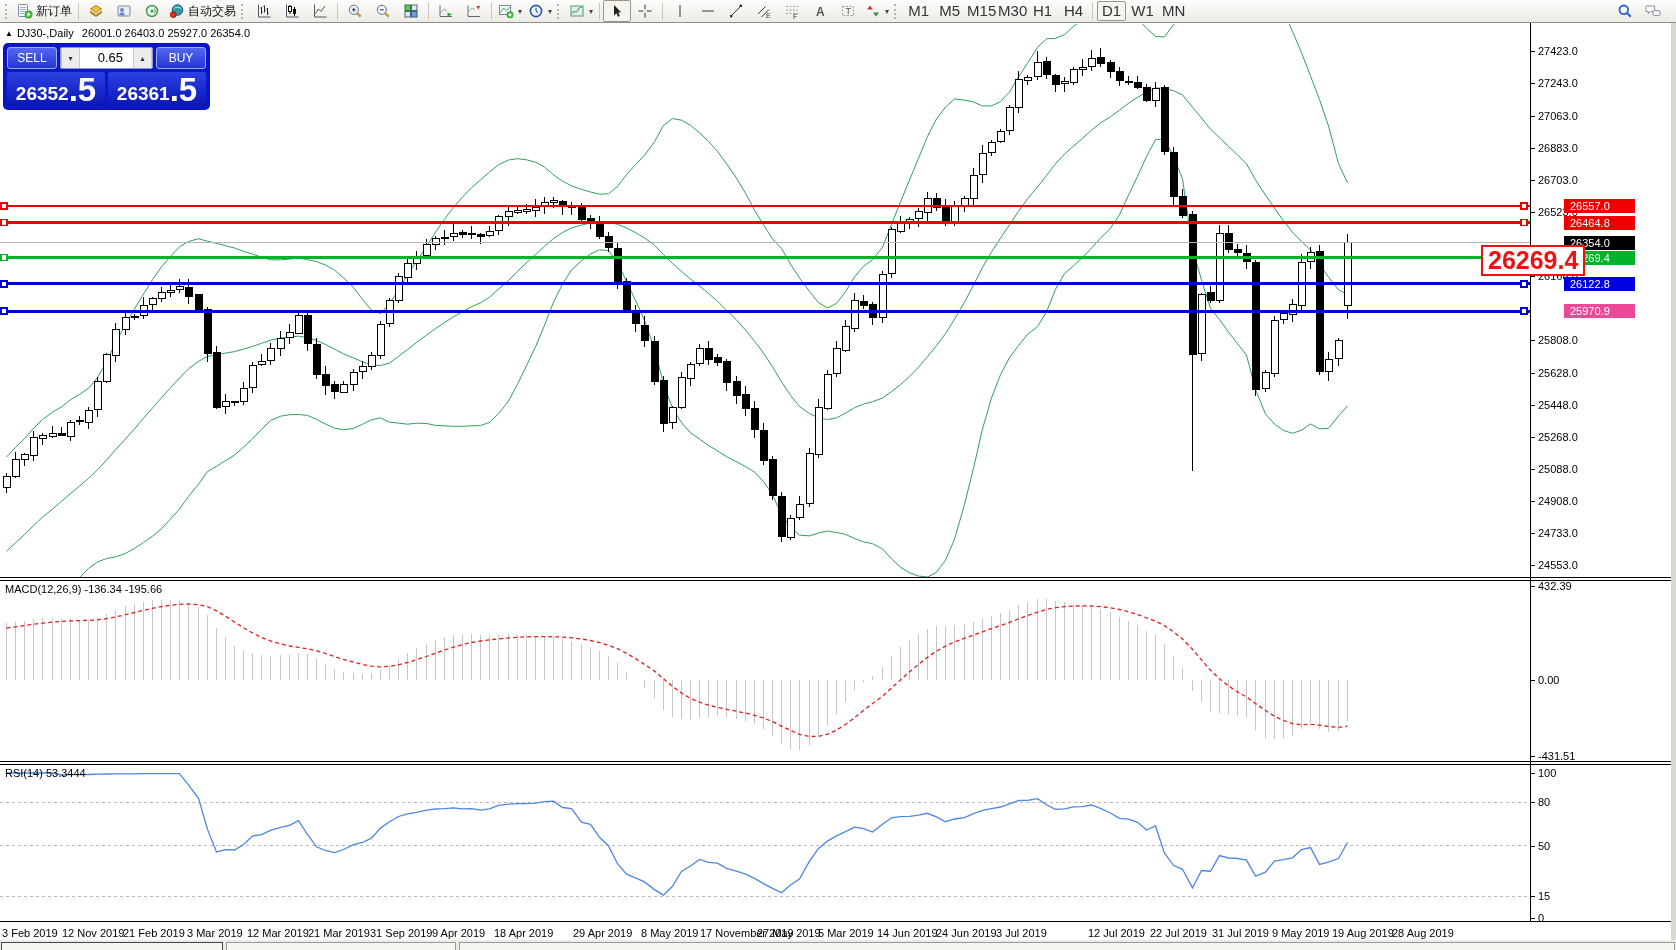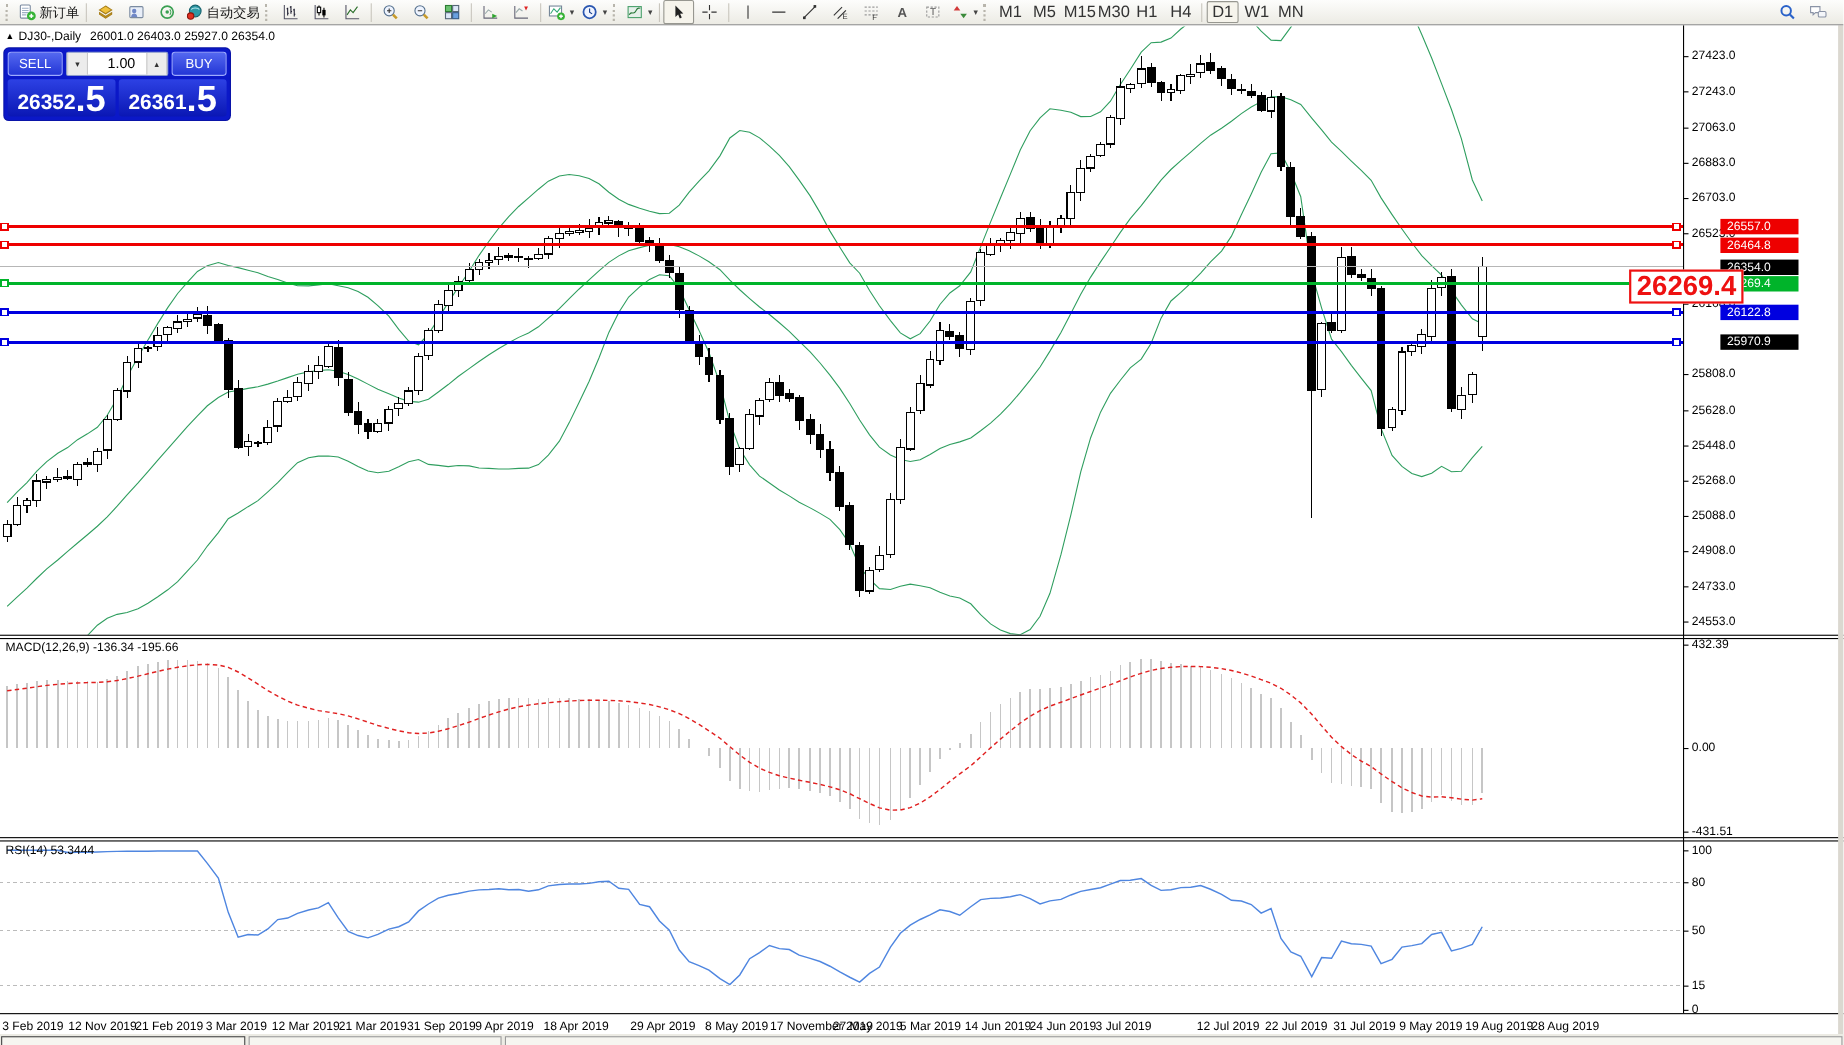--- a/index.html
+++ b/index.html
@@ -633,21 +633,21 @@
 
   <div class="ctitle">
     <span class="mk">▲</span><span>DJ30-,Daily</span><span class="num">26001.0 26403.0 25927.0 26354.0</span>
   </div>
 
   <div class="trade">
     <div class="trow1">
       <div class="tbtn">SELL</div>
       <div class="vol">
         <div class="vbtn">▾</div>
-        <div class="vval">1.00</div>
+        <div class="vval">0.65</div>
         <div class="vbtn">▴</div>
       </div>
       <div class="tbtn">BUY</div>
     </div>
     <div class="trow2">
       <div class="pricebox">
         <span class="pmain">26352</span>
         <span class="pfrac">.5</span>
       </div>
       <div class="pricebox">
@@ -691,21 +691,21 @@
       <div class="ptick" style="top:478.4px">24908.0</div>
       <div class="tdash" style="top:509.8px"></div>
       <div class="ptick" style="top:509.8px">24733.0</div>
       <div class="tdash" style="top:542.0px"></div>
       <div class="ptick" style="top:542.0px">24553.0</div>
       <div class="badge" style="top:176.1px;background:#ee0000">26557.0</div>
       <div class="badge" style="top:192.6px;background:#ee0000">26464.8</div>
       <div class="badge" style="top:212.5px;background:#000000">26354.0</div>
       <div class="badge" style="top:227.6px;background:#00b42a">26269.4</div>
       <div class="badge" style="top:253.9px;background:#0000e0">26122.8</div>
-      <div class="badge" style="top:281.1px;background:#000000">25970.9</div>
+      <div class="badge" style="top:281.1px;background:#ec4899">25970.9</div>
       <div class="tdash" style="top:563.2px"></div>
       <div class="ptick" style="top:563.2px">432.39</div>
       <div class="tdash" style="top:657.0px"></div>
       <div class="ptick" style="top:657.0px">0.00</div>
       <div class="tdash" style="top:732.8px"></div>
       <div class="ptick" style="top:732.8px">-431.51</div>
       <div class="tdash" style="top:750.0px"></div>
       <div class="ptick" style="top:750.0px">100</div>
       <div class="tdash" style="top:779.0px"></div>
       <div class="ptick" style="top:779.0px">80</div>

